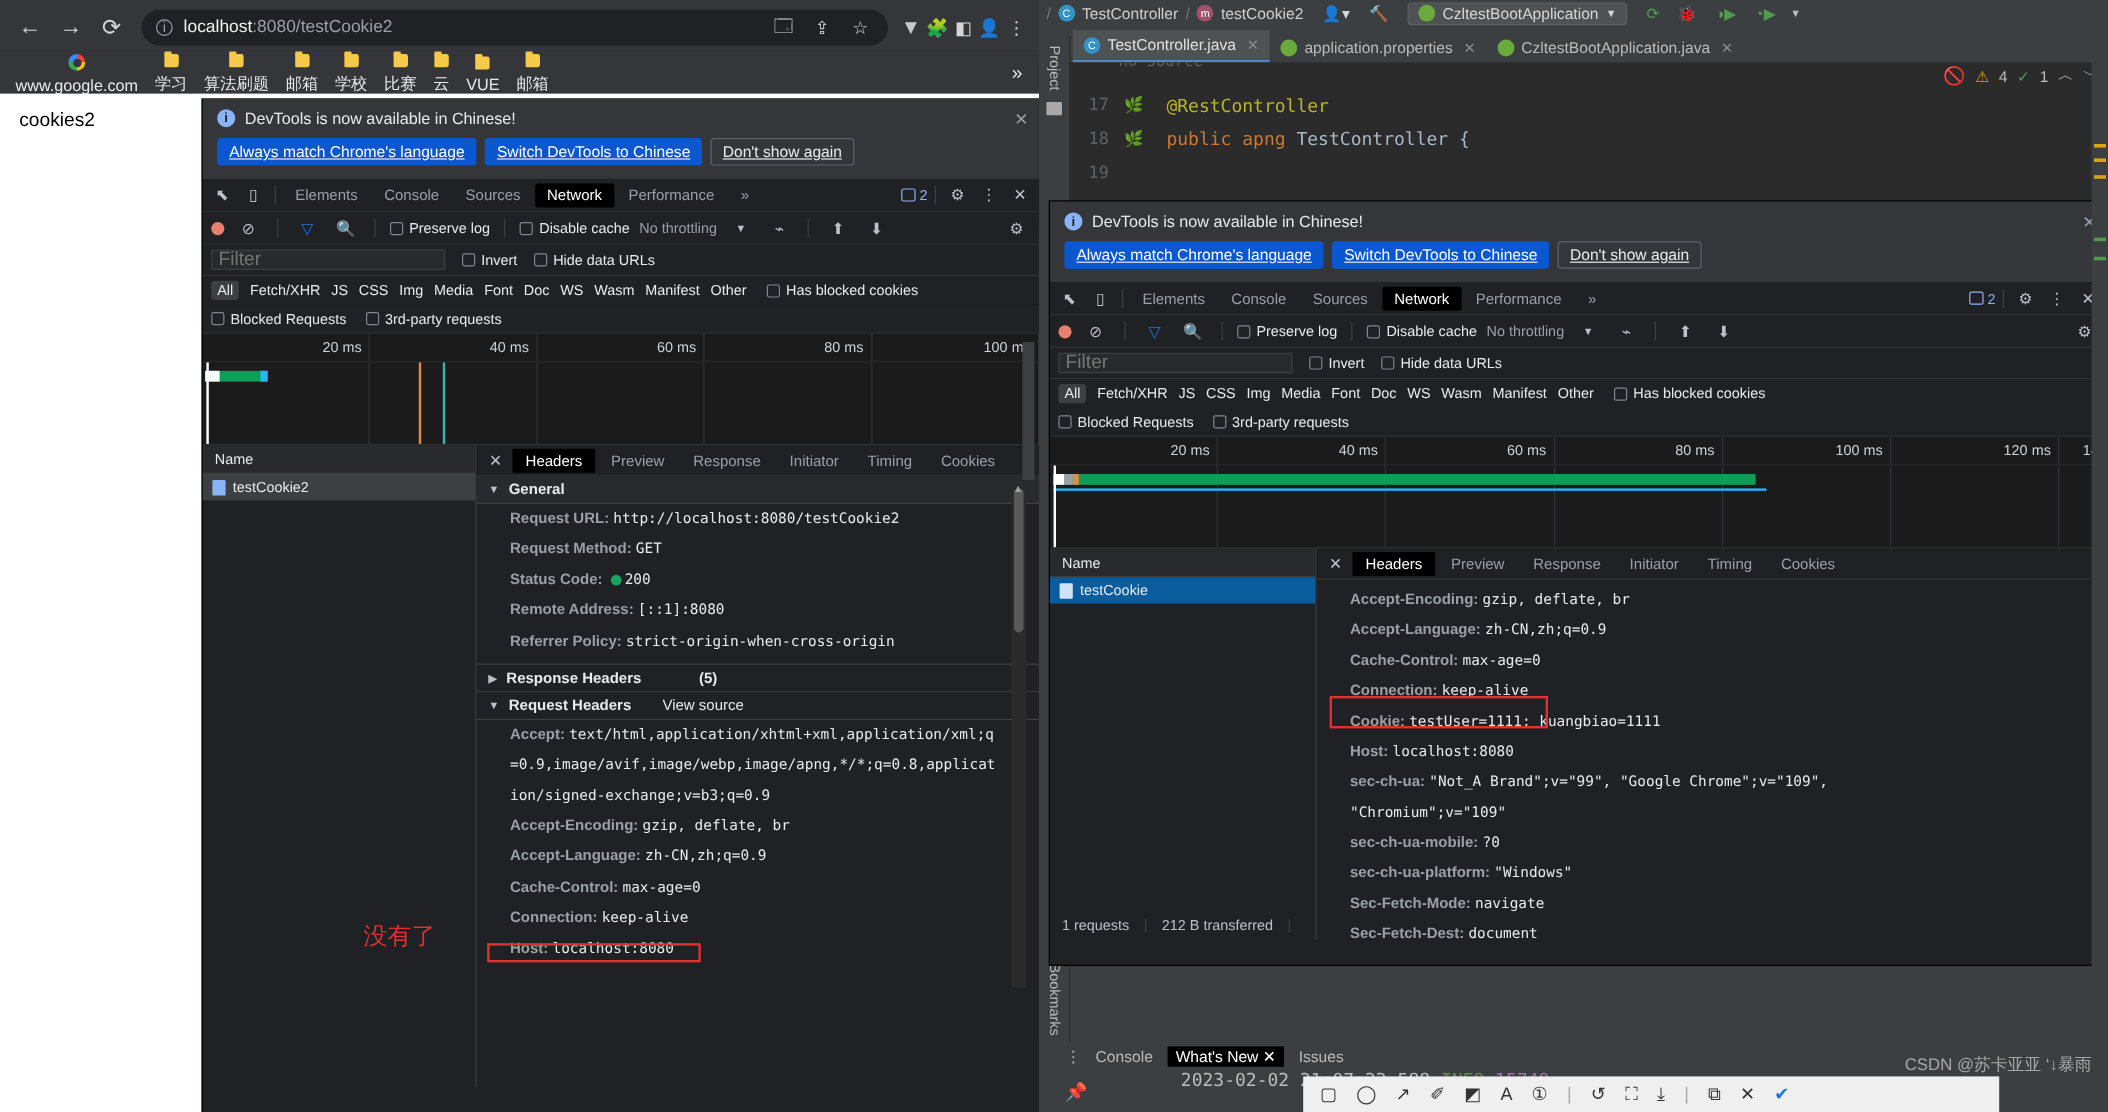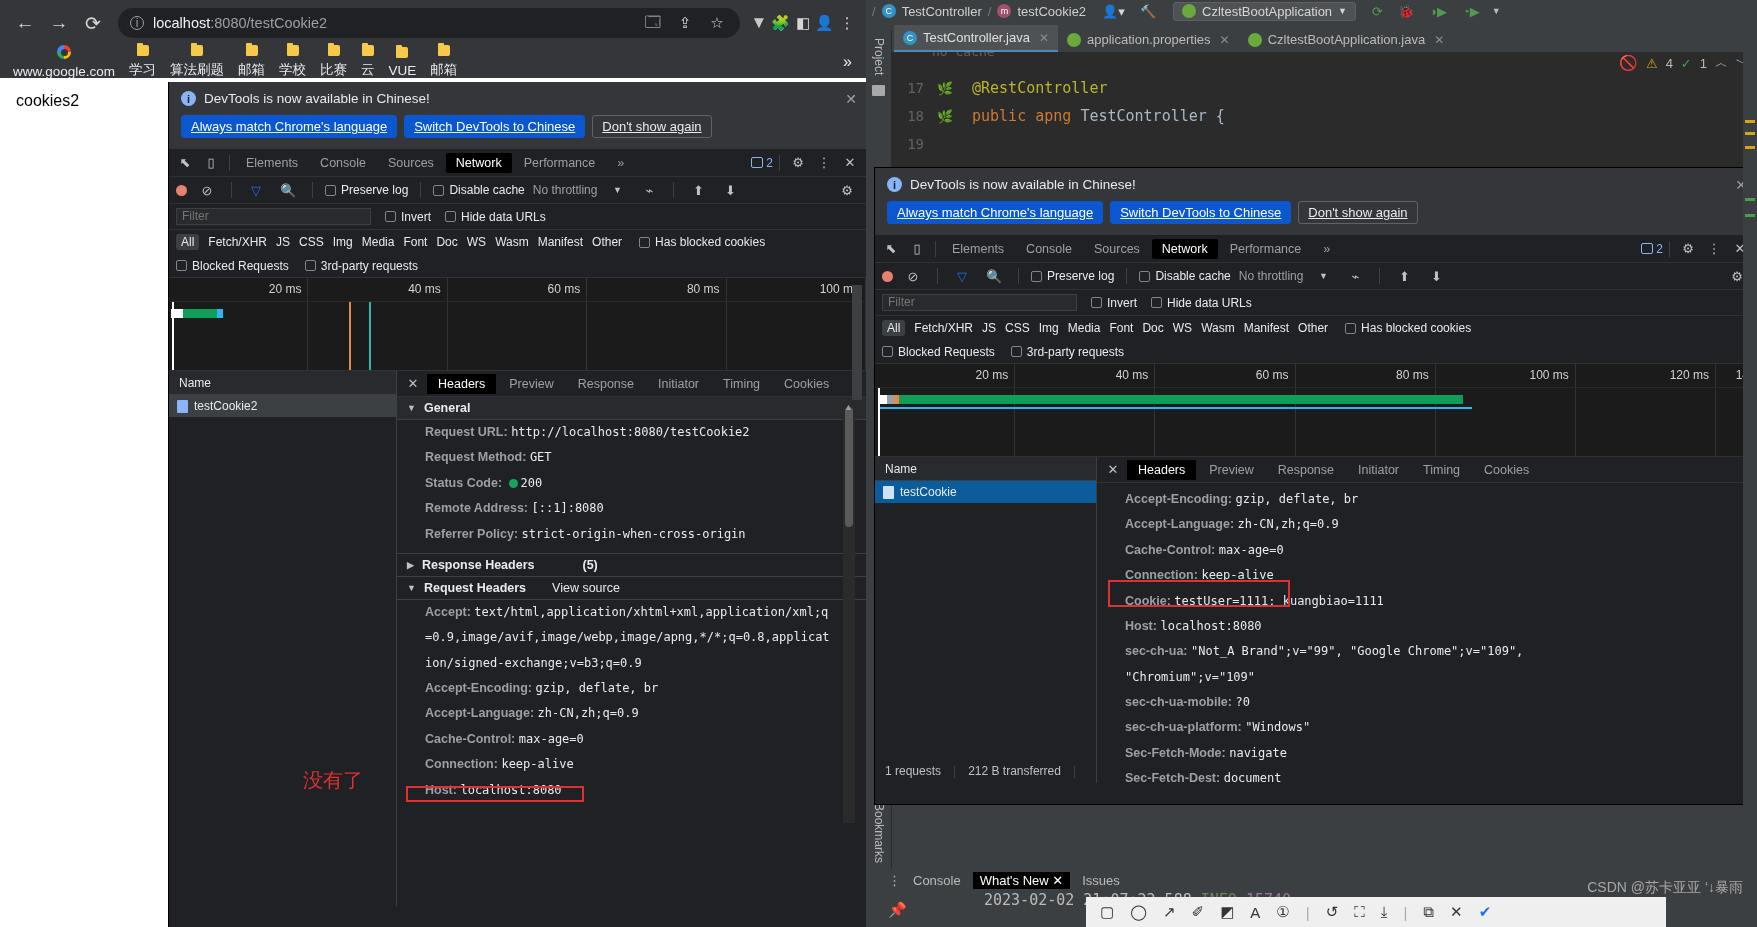--- a/index.html
+++ b/index.html
@@ -63,21 +63,21 @@
   .dt-toolbar { display:flex; align-items:center; height:27px; gap:8px; padding:0 7px;
     background:#202124; border-bottom:1px solid #313235; color:#bdc1c6; font-size:12px; }
   .rec-dot { width:11px; height:11px; border-radius:50%; background:#e8806f; }
   .cb { width:11px; height:11px; border:1px solid #80868b; border-radius:2px; display:inline-block; }
   .cbl { display:flex; align-items:center; gap:5px; color:#e8eaed; }
   .funnel { color:#1a73e8; }
 
   .dt-filterbar { display:flex; align-items:center; height:26px; gap:14px; padding:0 7px;
     background:#202124; border-bottom:1px solid #313235; }
   .filter-input { width:195px; height:17px; background:#292a2d; border:1px solid #3c4043;
-    color:#9aa0a6; font-size:12px; padding:0 5px; line-height:17px; }
+    color:#9aa0a6; font-size:16px; padding:0 5px; line-height:17px; }
   .dt-types { display:flex; align-items:center; gap:9px; height:24px; padding:0 7px;
     background:#202124; color:#e8eaed; font-size:12px; }
   .type.active { background:#3c4043; border-radius:3px; padding:1px 5px; }
   .dt-blocked { display:flex; align-items:center; gap:16px; height:24px; padding:0 7px;
     background:#202124; border-bottom:1px solid #313235; color:#e8eaed; font-size:12px; }
 
   .overview { background:#1b1b1c; border-bottom:1px solid #313235; position:relative; }
   .ov-ruler { display:flex; height:24px; border-bottom:1px solid #2a2a2c;}
   .ov-cell { flex:1; border-right:1px solid #313235; color:#d0d2d4; font-size:12px;
     text-align:right; padding:4px 6px 0 0; }
@@ -457,21 +457,21 @@
         <span class="tab-x">✕</span>
       </div>
       <div class="ide-tab">
         <span class="spring-ico"></span>
         <span>CzltestBootApplication.java</span>
         <span class="tab-x">✕</span>
       </div>
     </div>
 
     <div class="editor">
-      <div style="position:absolute;left:66px;top:-8px;" class="nousages">no cache</div>
+      <div style="position:absolute;left:66px;top:-8px;" class="nousages">no source</div>
       <div class="code-line" style="margin-top:22px;">
         <span class="gutter">17</span>
         <span class="gmark">🌿</span>
         <span class="ann" style="padding-left:14px">@RestController</span>
       </div>
       <div class="code-line">
         <span class="gutter">18</span>
         <span class="gmark">🌿</span>
         <span style="padding-left:14px"><span class="kw">public </span><span class="kw">apng </span><span class="cls">TestController </span><span class="brc">{</span></span>
       </div>

